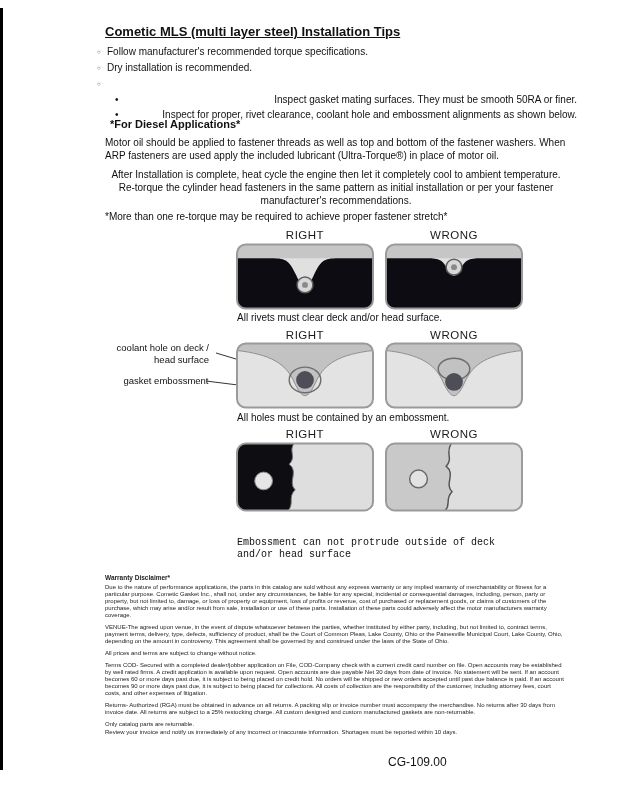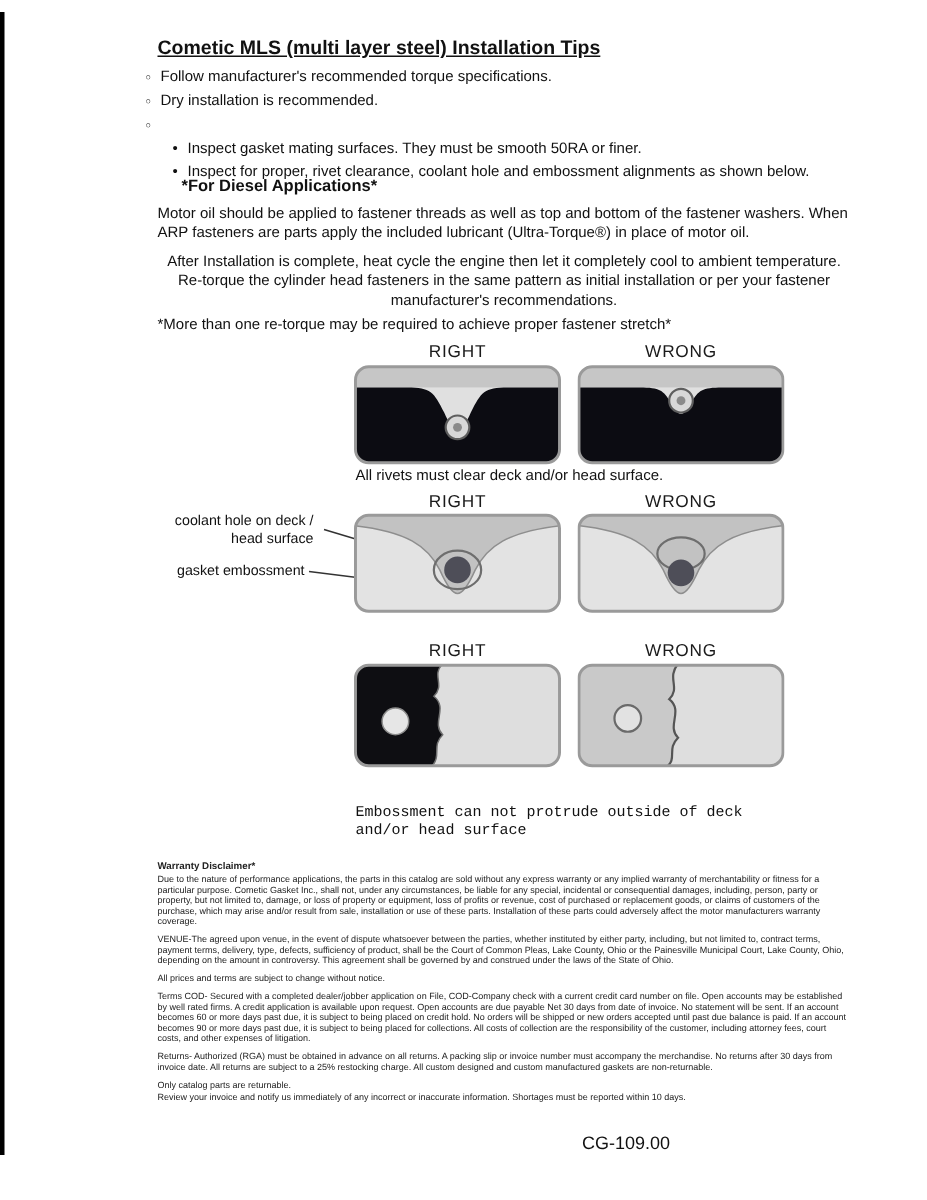--- a/index.html
+++ b/index.html
@@ -4,37 +4,37 @@
 <style>
   * { margin:0; padding:0; box-sizing:border-box; }
   body { background:#fff; font-family:"Liberation Sans", sans-serif; }
   .page { position:relative; width:618px; height:800px; background:#fff; overflow:hidden; color:#111; }
   .left-rule { position:absolute; left:0; top:8px; width:3px; height:762px; background:#000; }
 
   .title { position:absolute; left:105px; top:24px; font-size:13px; font-weight:bold; text-decoration:underline; }
 
   .tips { position:absolute; left:97px; top:46px; width:480px; font-size:10px; }
   .tip-row { display:flex; align-items:flex-start; margin-bottom:3px; line-height:12px; }
-  .tip-row.sub { margin-left:18px; }
+  .tip-row.sub { margin-left:18px;justify-content:space-between; }
   .marker { width:10px; flex:0 0 10px; text-align:left; }
   .marker.circ::before { content:"○"; font-size:6px; position:relative; top:-1px; }
   .marker.dot::before { content:"•"; font-size:10px; }
 
-  .diesel-heading { position:absolute; left:121px; top:118px; font-size:11px; font-weight:bold; }
+  .diesel-heading { position:absolute; left:110px; top:118px; font-size:11px; font-weight:bold; }
   .diesel-p1 { position:absolute; left:105px; top:136px; width:462px; font-size:10px; line-height:13px; }
   .diesel-p2 { position:absolute; left:105px; top:168px; width:462px; font-size:10px; line-height:13px;text-align:center; }
   .diesel-note { position:absolute; left:105px; top:211px; width:462px; font-size:10px; }
 
   .col-label { position:absolute; width:138px; text-align:center; font-size:11.5px; color:#1a1a1a; letter-spacing:0.5px; }
   .panel { position:absolute; width:138px; height:67px; }
   .panel svg { width:100%; height:100%; display:block; }
   .caption { position:absolute; left:237px; font-size:10px; color:#111; }
 
   .ann-coolant { position:absolute; left:113px; top:342px; width:96px; font-size:9.5px; line-height:11.5px; text-align:right; }
-  .ann-emboss { position:absolute; left:118px; top:375px; width:96px; font-size:9.5px; }
+  .ann-emboss { position:absolute; left:118px; top:375px; width:96px; font-size:9.5px;text-align:center; }
   .ann-lines { position:absolute; left:200px; top:348px; width:106px; height:50px; }
 
   .disclaimer { position:absolute; left:105px; top:574px; width:462px; font-size:6px; line-height:7px; color:#222; }
   .disclaimer h4 { font-size:6.5px; margin-bottom:3px; }
   .disclaimer p { margin-bottom:5px; }
   .disclaimer p.tight { margin-bottom:1px; }
 
   .footer-code { position:absolute; left:388px; top:755px; font-size:12px; color:#111; }
 </style>
 </head>
@@ -61,21 +61,21 @@
       <span class="marker dot"></span>
       <span>Inspect gasket mating surfaces.  They must be smooth 50RA or finer.</span>
     </div>
     <div class="tip-row sub">
       <span class="marker dot"></span>
       <span>Inspect for proper, rivet clearance, coolant hole and embossment alignments as shown below.</span>
     </div>
   </div>
 
   <div class="diesel-heading">*For Diesel Applications*</div>
-  <div class="diesel-p1">Motor oil should be applied to fastener threads as well as top and bottom of the fastener washers. When ARP fasteners are parts apply the included lubricant (Ultra-Torque®) in place of motor oil.</div>
+  <div class="diesel-p1">Motor oil should be applied to fastener threads as well as top and bottom of the fastener washers. When ARP fasteners are used apply the included lubricant (Ultra-Torque®) in place of motor oil.</div>
   <div class="diesel-p2">After Installation is complete, heat cycle the engine then let it completely cool to ambient temperature. Re-torque the cylinder head fasteners in the same pattern as initial installation or per your fastener manufacturer's recommendations.</div>
   <div class="diesel-note">*More than one re-torque may be required to achieve proper fastener stretch*</div>
 
   <div class="col-label" style="left:236px; top:229px;">RIGHT</div>
   <div class="col-label" style="left:385px; top:229px;">WRONG</div>
 
   <div class="panel" style="left:236px; top:243px;">
     <svg viewBox="0 0 140 67">
       <defs>
           <clipPath id="c1r">
@@ -148,20 +148,21 @@
         </defs>
       <g clip-path="url(#c2w)">
         <rect width="140" height="67" fill="#e3e3e3"></rect>
         <path d="M0,0 H140 V8 C104,12 90,22 82,38 C78,47 74,54 70,54 C66,54 62,47 58,38 C50,22 36,12 0,8 Z" fill="#c2c2c2" stroke="#8e8e8e" stroke-width="1"></path>
         <ellipse cx="70" cy="27" rx="16" ry="11" fill="none" stroke="#6e6e6e" stroke-width="1.5"></ellipse>
         <circle cx="70" cy="40" r="9" fill="#4e4e58"></circle>
       </g>
       <rect x="1" y="1" width="138" height="65" rx="9" fill="none" stroke="#9a9a9a" stroke-width="2"></rect>
     </svg>
   </div>
+  <div class="caption" style="top:412px;">All holes must be contained by an embossment.</div>
 
   <div class="col-label" style="left:236px; top:428px;">RIGHT</div>
   <div class="col-label" style="left:385px; top:428px;">WRONG</div>
 
   <div class="panel" style="left:236px; top:442px; height:70px;">
     <svg viewBox="0 0 140 70">
       <defs>
           <clipPath id="c3r">
             <rect x="1" y="1" width="138" height="68" rx="9"></rect>
           </clipPath>

